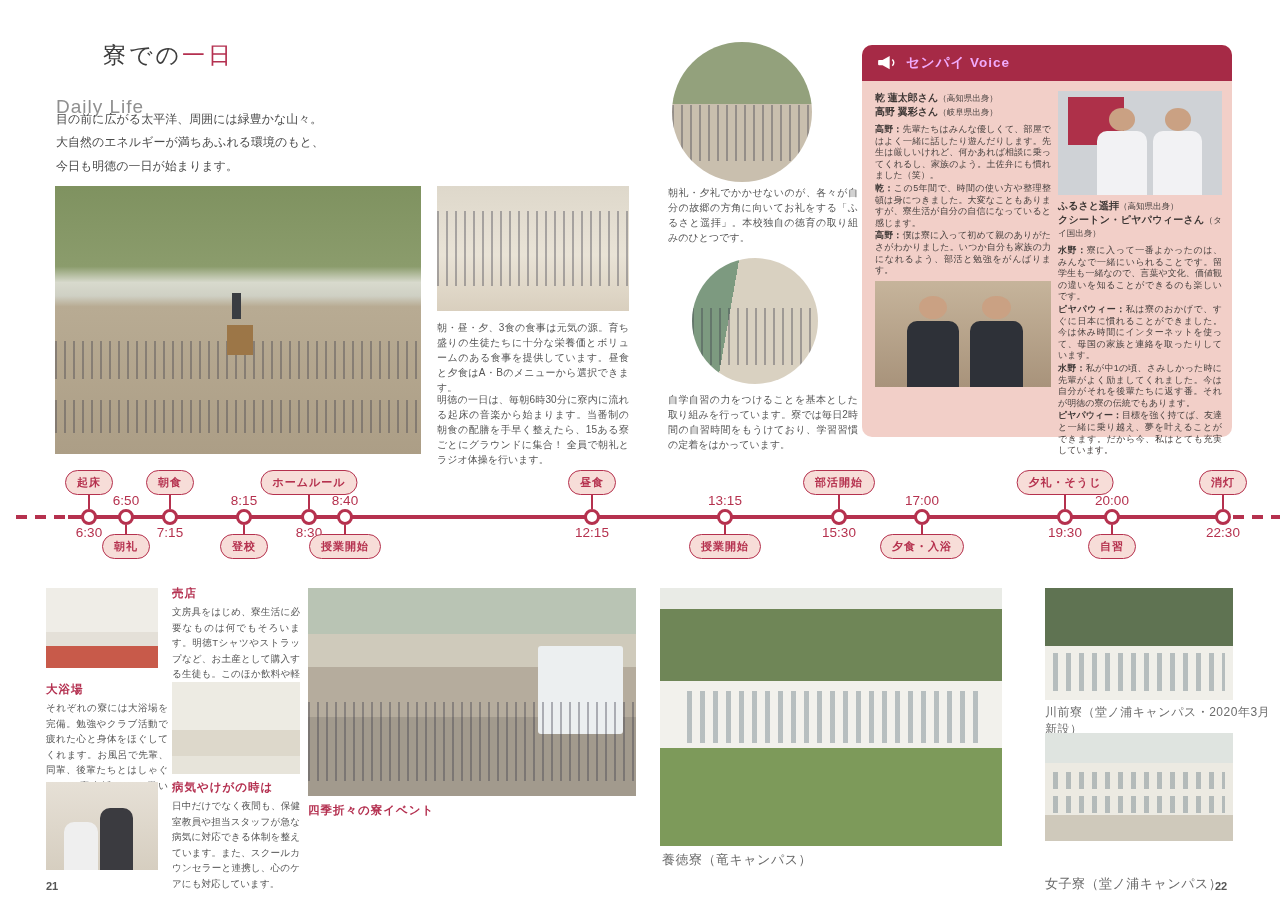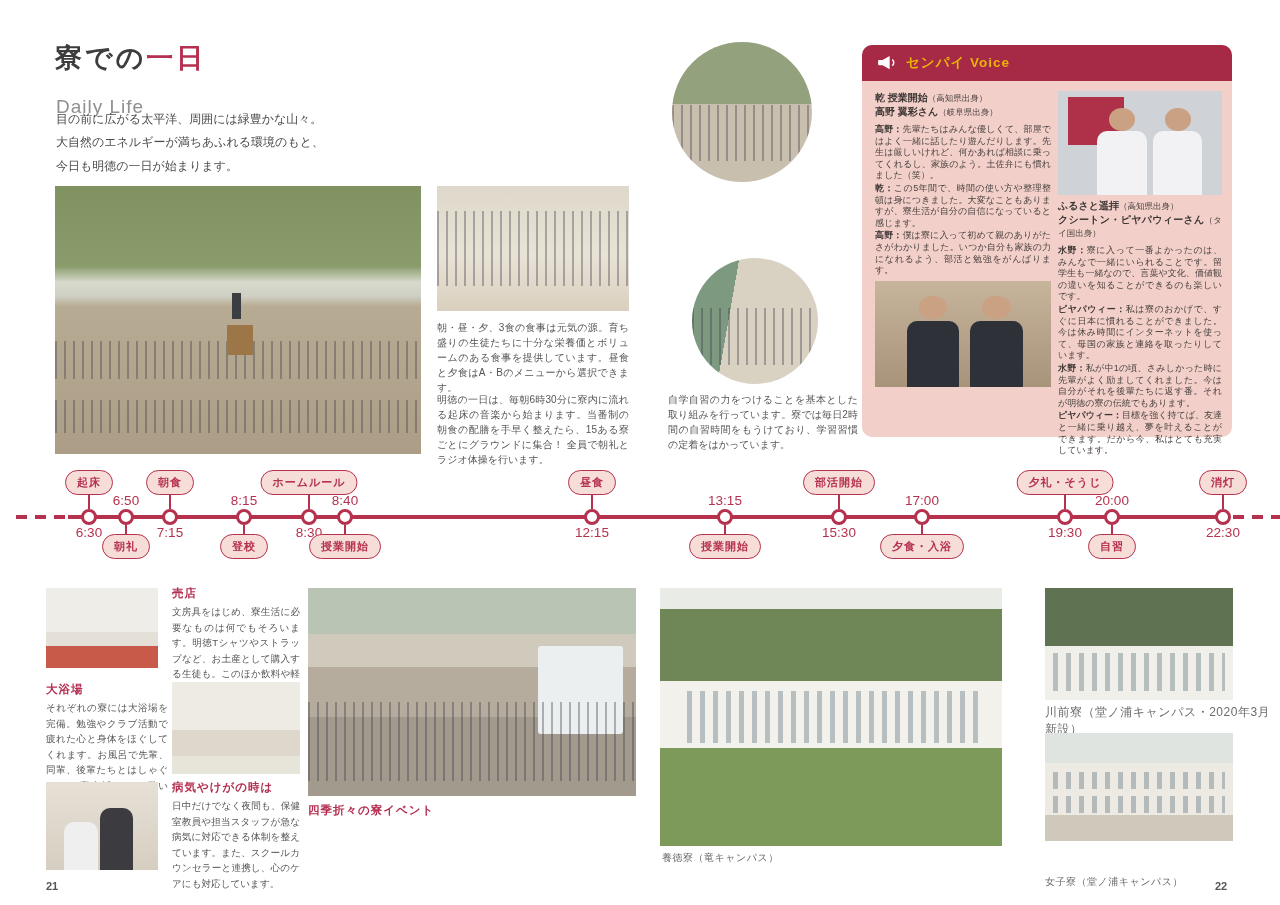--- a/index.html
+++ b/index.html
@@ -1,20 +1,20 @@
 <!DOCTYPE html>
 <html><head>
 <meta charset="utf-8">
 <style>
   html,body{margin:0;padding:0;background:#e9e9e9;}
   .page{position:relative;width:1280px;height:905px;background:#fff;margin:0 auto;
         font-family:"Liberation Sans","DejaVu Sans",sans-serif;color:#4b4b4b;overflow:hidden;}
   .abs{position:absolute;}
   
-  .title{font-size:27px;font-weight:bold;color:#3d3d3d;letter-spacing:3px;}
+  .title{font-size:23px;font-weight:normal;color:#3d3d3d;letter-spacing:3px;margin-left:48px;}
   .title .red{color:#b43050;}
   .subtitle{font-size:19px;color:#8f8f8f;letter-spacing:1px;}
   .intro{font-size:12px;line-height:1.95;color:#4b4b4b;white-space:pre-line;}
   
   .ph{position:absolute;overflow:hidden;background:#ddd;}
   .circle{border-radius:50%;}
   .crowd{position:absolute;left:0;width:100%;opacity:.45;
          background:repeating-linear-gradient(90deg,rgba(55,55,70,.8) 0 2px,transparent 2px 9px);}
   .wins{position:absolute;background:repeating-linear-gradient(90deg,rgba(95,115,125,.4) 0 5px,transparent 5px 13px);}
   #ph-assembly{background:linear-gradient(180deg,#7f9260 0%,#8b9c6c 30%,#d8dacd 36%,#cfd0c4 41%,#b8ab93 45%,#ac9e86 100%);}
@@ -31,21 +31,21 @@
   #ph-vboys{background:linear-gradient(180deg,#c6b49b,#a8937b);}
   #ph-shop{background:linear-gradient(180deg,#efede7 0 55%,#e4e0d8 55% 72%,#c85a4a 72% 100%);}
   #ph-bath{background:linear-gradient(180deg,#edebe3 0 52%,#ddd8cb 52% 80%,#e7e4da 80% 100%);}
   #ph-nurse{background:linear-gradient(180deg,#e6e0d6,#d6cec0);}
   #ph-festival{background:linear-gradient(180deg,#b9c4b4 0 22%,#cfcabb 22% 38%,#b5ac9d 38% 62%,#a29a8d 62% 100%);}
   .truck{position:absolute;right:4%;top:28%;width:26%;height:42%;background:#eceff0;border-radius:3px;}
   
   .voice{background:#f2cfc8;border-radius:10px;}
   .voice-head{position:absolute;left:0;top:0;width:100%;height:36px;background:#a62a46;border-radius:10px 10px 0 0;
               display:flex;align-items:center;gap:8px;padding-left:14px;box-sizing:border-box;}
-  .voice-head span{color:#eab308;font-size:13.5px;font-weight:bold;letter-spacing:1px;}
+  .voice-head span{color:#f0abfc;font-size:13.5px;font-weight:bold;letter-spacing:1px;}
   .vcol{position:absolute;top:46px;font-size:9px;line-height:11.6px;text-align:justify;color:#4a4341;}
   .vnames{margin-bottom:5px;line-height:13px;}
   .vnames b{font-size:10px;color:#3c3634;}
   .vnames i{font-style:normal;font-size:8.5px;}
   .vcol p{margin:0 0 1px 0;}
   .vcol p b{color:#3c3634;}
   .vphoto{position:relative;width:100%;overflow:hidden;margin:4px 0;}
   
   .tl{position:absolute;left:16px;top:468px;width:1280px;height:104px;}
   .tl-solid{position:absolute;left:52px;top:47px;width:1156px;height:4px;background:#b5314e;}
@@ -62,21 +62,21 @@
   .tl-stem{position:absolute;left:-1px;width:2px;background:#b5314e;}
   .stem-up{top:26px;height:15px;}
   .stem-down{top:57px;height:9px;}
   .tl-time{position:absolute;transform:translateX(-50%);font-size:13.5px;color:#b5314e;white-space:nowrap;}
   .time-up{top:25px;}
   .time-down{top:57px;}
   
   .cap{font-size:10px;line-height:15px;color:#555;text-align:justify;}
   .sec-h{font-size:11.5px;font-weight:bold;color:#b43050;letter-spacing:1px;}
   .sec-t{font-size:9.6px;line-height:15.6px;color:#555;text-align:justify;}
-  .bcap{font-size:10px;color:#6b6b6b;letter-spacing:.5px;}
+  .bcap{font-size:13px;color:#6b6b6b;letter-spacing:.5px;}
   .pnum{font-size:11px;font-weight:bold;color:#555;}
 </style>
 </head>
 <body>
 
 <div class="page">
 
   <div class="abs title" style="left:55px;top:40px;"><span>寮での</span><span class="red">一日</span></div>
   <div class="abs subtitle" style="left:56px;top:72px;margin-top:24px;">Daily Life</div>
   <div class="abs intro" style="left:56px;top:108px;width:340px;">目の前に広がる太平洋、周囲には緑豊かな山々。
@@ -92,37 +92,38 @@
 
   <div class="ph" id="ph-dining" style="left:437px;top:186px;width:192px;height:125px;">
     <div class="crowd" style="top:20%;height:60%;"></div>
   </div>
   <div class="abs cap" style="left:437px;top:320px;width:192px;">朝・昼・夕、3食の食事は元気の源。育ち盛りの生徒たちに十分な栄養価とボリュームのある食事を提供しています。昼食と夕食はA・Bのメニューから選択できます。</div>
   <div class="abs cap" style="left:437px;top:392px;width:192px;">明徳の一日は、毎朝6時30分に寮内に流れる起床の音楽から始まります。当番制の朝食の配膳を手早く整えたら、15ある寮ごとにグラウンドに集合！ 全員で朝礼とラジオ体操を行います。</div>
 
   <div class="ph circle" id="ph-walk" style="left:672px;top:42px;width:140px;height:140px;">
     <div class="crowd" style="top:45%;height:40%;"></div>
   </div>
+  <div class="abs cap" style="left:668px;top:185px;width:190px;">朝礼・夕礼でかかせないのが、各々が自分の故郷の方角に向いてお礼をする「ふるさと遥拝」。本校独自の徳育の取り組みのひとつです。</div>
   <div class="ph circle" id="ph-class" style="left:692px;top:258px;width:126px;height:126px;">
     <div class="crowd" style="top:40%;height:45%;"></div>
   </div>
   <div class="abs cap" style="left:668px;top:392px;width:190px;">自学自習の力をつけることを基本とした取り組みを行っています。寮では毎日2時間の自習時間をもうけており、学習習慣の定着をはかっています。</div>
 
   <div class="abs voice" style="left:862px;top:45px;width:370px;height:392px;">
     <div class="voice-head">
       <svg width="22" height="16" viewBox="0 0 24 18">
         <path d="M15,1 L15,16 L7,11.5 L3,11.5 Q2,11.5 2,10.5 L2,6.5 Q2,5.5 3,5.5 L7,5.5 Z" fill="#ffffff"></path>
         <path d="M18,5 q3.2,3.5 0,7" stroke="#ffffff" stroke-width="1.6" fill="none"></path>
       </svg>
       <span>センパイ Voice</span>
     </div>
 
     <div class="vcol" style="left:13px;width:176px;">
       <div class="vnames">
-        <b>乾 授業開始</b><i>（高知県出身）</i><br>
+        <b>乾 蓮太郎さん</b><i>（高知県出身）</i><br>
         <b>高野 翼彩さん</b><i>（岐阜県出身）</i>
       </div>
       <p><b>高野：</b><span>先輩たちはみんな優しくて、部屋ではよく一緒に話したり遊んだりします。先生は厳しいけれど、何かあれば相談に乗ってくれるし、家族のよう。土佐弁にも慣れました（笑）。</span></p>
       <p><b>乾：</b><span>この5年間で、時間の使い方や整理整頓は身につきました。大変なこともありますが、寮生活が自分の自信になっていると感じます。</span></p>
       <p><b>高野：</b><span>僕は寮に入って初めて親のありがたさがわかりました。いつか自分も家族の力になれるよう、部活と勉強をがんばります。</span></p>
       <div class="vphoto" id="ph-vboys" style="height:106px;">
         <div class="fig-d" style="left:18%;"></div>
         <div class="fig-d" style="left:54%;"></div>
         <div class="head" style="left:25%;top:14%;"></div>
         <div class="head" style="left:61%;top:14%;"></div>

